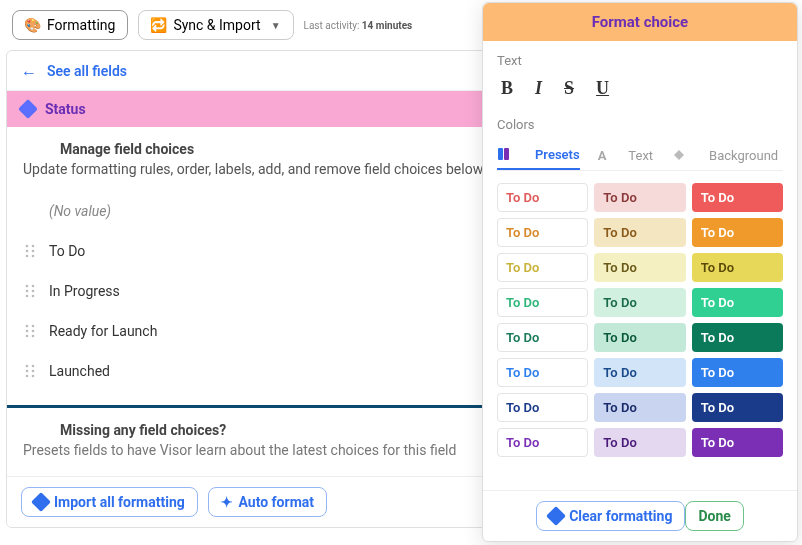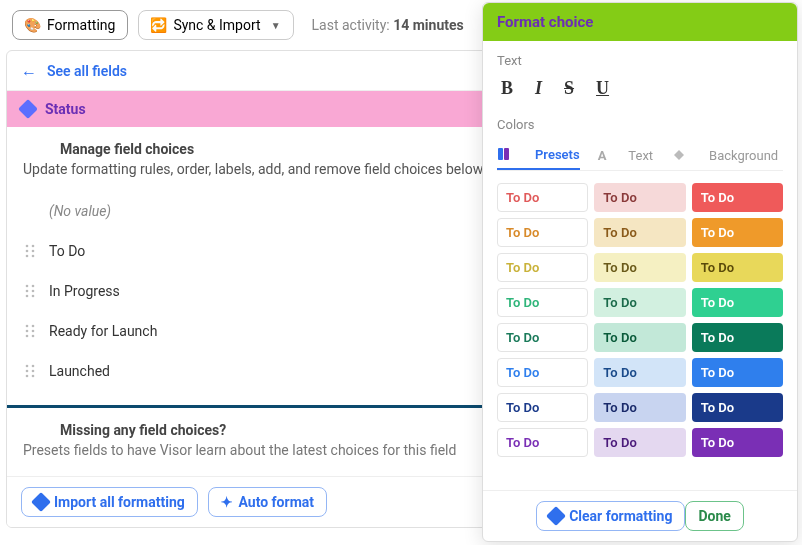--- a/index.html
+++ b/index.html
@@ -3,21 +3,21 @@
 <meta charset="utf-8">
 <style>
 * { box-sizing: border-box; margin: 0; padding: 0; font-family: -apple-system, BlinkMacSystemFont, "Segoe UI", Roboto, sans-serif; }
 body { width: 802px; height: 545px; background: #fff; position: relative; overflow: hidden; font-size: 14px; color: #333; }
 
 .toolbar { display: flex; align-items: center; gap: 10px; padding: 10px 12px; }
 .btn { display: inline-flex; align-items: center; gap: 6px; border: 1px solid #ccc; border-radius: 8px; padding: 6px 12px; background: #fff; cursor: pointer; font-size: 14px; }
 .btn.active { border-color: #999; }
 .icon { display: inline-flex; width: 16px; height: 16px; align-items: center; justify-content: center; }
 .chev { font-size: 10px; color: #666; margin-left: 4px; }
-.activity { color: #888; font-size: 14px; margin-left: 8px; }
+.activity { color: #888; font-size: 10px; }
 .activity b { color: #555; }
 
 .panel { border: 1px solid #e0e0e0; border-radius: 6px; margin: 0 6px 6px 6px; overflow: hidden; }
 .seeall { display: flex; align-items: center; gap: 10px; padding: 10px 14px; color: #2f6fed; font-weight: 600; cursor: pointer; border-bottom: 1px solid #eee; }
 .status-row { display: flex; align-items: center; gap: 10px; padding: 10px 14px; background: #f9a8d4; }
 .status-row .label { color: #6b2fb5; font-weight: 700; }
 .diamond { width: 14px; height: 14px; background: #5b6eff; transform: rotate(45deg); border-radius: 2px; }
 
 .section { padding: 14px 16px; }
 .sec-title { font-weight: 700; color: #444; margin-bottom: 4px; padding-left: 37px; }
@@ -35,21 +35,21 @@
 .missing { border-top: 3px solid #0c4a6e; padding: 14px 16px 4px; }
 .missing .sec-sub { color: #777; }
 
 .footer-btns { display: flex; gap: 10px; padding: 10px 14px; border-top: 1px solid #eee; background: #fff; }
 .btn.primary { color: #2f6fed; font-weight: 700; border: 1.5px solid #94b6f5; }
 .fill-diamond { width: 14px; height: 14px; background: #2f6fed; transform: rotate(45deg); border-radius: 2px; }
 .wand { font-size: 14px; color: #2f6fed; }
 
 
 .popover { position: absolute; top: 2px; right: 4px; width: 316px; height: 540px; background: #fff; border: 1px solid #ddd; border-radius: 6px; box-shadow: 0 4px 20px rgba(0,0,0,0.12); display: flex; flex-direction: column; }
-.pop-head { background: #84cc16; padding: 10px 14px; color: #6b2fb5; font-weight: 700; font-size: 15px; border-radius: 6px 6px 0 0; }
+.pop-head { background: #fdba74; padding: 10px 14px; color: #6b2fb5; font-weight: 700; font-size: 15px; border-radius: 6px 6px 0 0; text-align: center; }
 .pop-body { flex: 1; overflow-y: auto; padding: 12px 14px 6px; }
 .pop-body::-webkit-scrollbar { width: 8px; }
 .pop-body::-webkit-scrollbar-thumb { background: #ccc; border-radius: 4px; }
 .group-label { color: #888; font-size: 13px; margin-bottom: 8px; }
 .text-fmt { display: flex; gap: 22px; padding: 2px 4px 18px; }
 .text-fmt span { font-weight: 700; font-size: 18px; cursor: pointer; font-family: Georgia, serif; }
 .text-fmt .ital { font-style: italic; }
 .text-fmt .strike { text-decoration: line-through; }
 .text-fmt .under { text-decoration: underline; }
 

